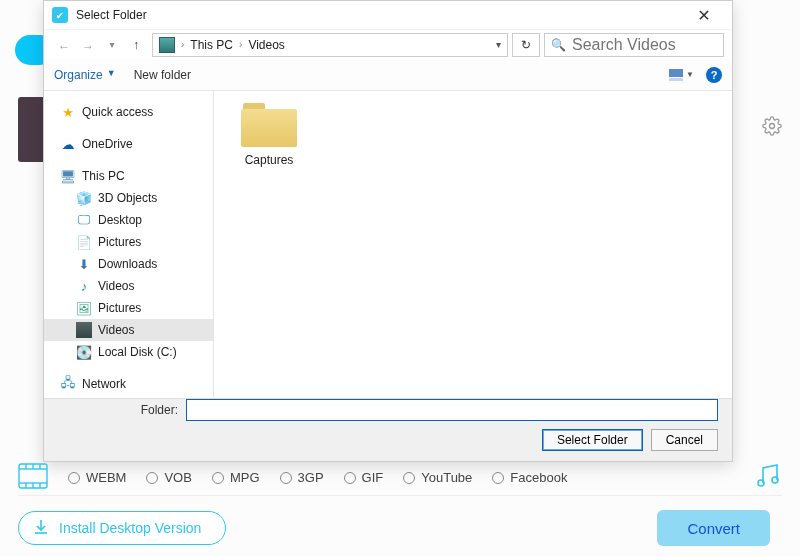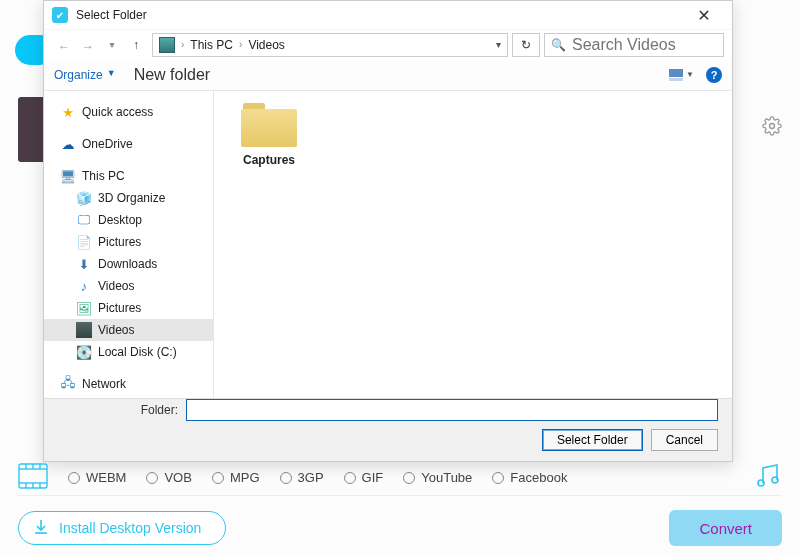--- a/index.html
+++ b/index.html
@@ -25,21 +25,21 @@
 .bc-sep { color:#888; font-size:10px; padding:0 2px;}
 .bc-item { font-size:12px; color:#222; cursor:pointer;}
 .bc-drop { margin-left:auto; color:#555; cursor:pointer; font-size:10px;}
 .refresh-box { width:28px; height:24px; border:1px solid #ccc; display:flex; align-items:center; justify-content:center; cursor:pointer; color:#333;}
 .search-box { width: 180px; height:24px; border:1px solid #ccc; display:flex; align-items:center; padding:0 6px; gap:6px; margin-left:4px;}
 .search-box input { border:none; outline:none; font-size:16px; width:100%; color:#555;}
 .search-box .mag { color:#888; }
 
 .toolbar { height: 32px; border-bottom:1px solid #e6e6e6; background:#fdfdfd; display:flex; align-items:center; padding:0 10px; gap:18px; position:relative;}
 .toolbar .org { color:#1a66b8; font-size:12px; display:flex; align-items:flex-start; gap:4px; cursor:pointer;}
-.toolbar .newf { font-size:16px; color:#333; cursor:pointer;}
+.toolbar .newf { font-size:12px; color:#333; cursor:pointer;}
 .toolbar .right { position:absolute; right:10px; display:flex; align-items:center; gap:12px;}
 .view-btn { display:flex; align-items:center; gap:2px; color:#333; cursor:pointer;}
 .help-btn { width:16px; height:16px; border-radius:50%; background:#0b69c7; color:#fff; display:flex; align-items:center; justify-content:center; font-size:11px; font-weight:bold; cursor:pointer;}
 
 .body { flex:1; display:flex; min-height:0;}
 .tree { width:170px; border-right:1px solid #e6e6e6; padding: 10px 0; overflow:hidden;}
 .tree .item { display:flex; align-items:center; gap:6px; padding: 3px 8px 3px 16px; font-size:12px; color:#222; cursor:pointer; white-space:nowrap;}
 .tree .sub { padding-left: 32px; }
 .tree .item.selected { background:#e6e6e6;}
 .tree .spacer { height: 10px; }
@@ -51,44 +51,44 @@
 .ico-desk{ color:#1e86e6;}
 .ico-doc{ color:#6a6a6a;}
 .ico-down{ color:#3a77b4;}
 .ico-music{ color:#1e86e6;}
 .ico-pic{ color:#22a277;}
 .ico-vid{ background:linear-gradient(#566,#344);}
 .ico-disk{ color:#9a9a9a;}
 .ico-net{ color:#2a8ac8;}
 
 .content { flex:1; padding: 12px 18px; display:flex; align-items:flex-start; gap: 28px;}
-.folder { width:74px; text-align:center; cursor:pointer;font-weight:bold;}
+.folder { width:74px; text-align:center; cursor:pointer;}
 .folder .foldershape { width:56px; height:44px; margin:0 auto 6px; position:relative;}
 .folder .foldershape::before{ content:""; position:absolute; left:2px; top:0; width:22px; height:10px; background:#e6c96f; border-radius:2px 2px 0 0;}
 .folder .foldershape::after{ content:""; position:absolute; left:0; top:6px; width:56px; height:38px; background:linear-gradient(#f3dd90,#e7c768); border-radius:2px;}
 .folder .lbl { font-size:12px; color:#222; line-height:1.2;}
 
 .footer { background:#f0f0f0; border-top:1px solid #ddd; padding: 0 14px 10px; }
 .footer .row1 { display:flex; align-items:center; gap:8px; margin-bottom:8px;}
 .footer .row1 label { font-size:12px; color:#333; min-width:120px; text-align:right;}
 .footer .row1 input { flex:1; height:22px; border:1px solid #0c63b6; padding: 0 4px; font-size:12px; outline:none;}
 .footer .row2 { display:flex; justify-content:flex-end; gap:8px;}
 .win-btn { height:22px; padding: 0 14px; border:1px solid #aaa; background:#f8f8f8; font-size:12px; cursor:pointer;}
 .win-btn.primary { border:1px solid #0c63b6; box-shadow: inset 0 0 0 1px #6aa9e4;}
 
 
 .format-row { position:absolute; left:18px; right:18px; top:460px; height:36px; display:flex; align-items:center; gap: 20px; border-bottom:1px solid #eee;}
 .format-icon { color:#2fc6f0;}
 .radio { display:flex; align-items:center; gap:6px; font-size:13px; color:#444; cursor:pointer;}
 .radio .circ { width:12px; height:12px; border:1px solid #888; border-radius:50%;}
 .music-icon{ margin-left:auto; color:#2fc6f0;}
 
-.bottom-row { position:absolute; left:18px; right:18px; top:510px; display:flex; align-items:center;}
+.bottom-row { position:absolute; left:18px; right:30px; top:510px; display:flex; align-items:center;}
 .install-btn { height:34px; padding: 0 24px 0 14px; border:1px solid #2fc6f0; color:#2fc6f0; border-radius:18px; display:flex; align-items:center; gap:10px; font-size:14px; cursor:pointer; background:#fff;}
-.convert-btn { margin-left:auto; height:36px; padding:0 30px; border:none; border-radius:6px; background:#8fd9f4; color:#a21caf; font-size:15px; cursor:pointer;}
+.convert-btn { margin-left:auto; height:36px; padding:0 30px; border:none; border-radius:6px; background:#8fd9f4; color:#1d4ed8; font-size:15px; cursor:pointer;}
 </style>
 </head>
 <body>
 
 <div class="bg-pill"></div>
 <div class="bg-thumb"></div>
 <div class="settings-icon">
   <svg width="20" height="20" viewBox="0 0 24 24" fill="none" stroke="currentColor" stroke-width="1.6">
       <circle cx="12" cy="12" r="3"></circle>
       <path d="M19.4 15a1.7 1.7 0 0 0 .34 1.87l.06.06a2 2 0 1 1-2.83 2.83l-.06-.06a1.7 1.7 0 0 0-1.87-.34 1.7 1.7 0 0 0-1 1.56V21a2 2 0 0 1-4 0v-.09a1.7 1.7 0 0 0-1-1.56 1.7 1.7 0 0 0-1.87.34l-.06.06a2 2 0 1 1-2.83-2.83l.06-.06a1.7 1.7 0 0 0 .34-1.87 1.7 1.7 0 0 0-1.56-1H3a2 2 0 0 1 0-4h.09a1.7 1.7 0 0 0 1.56-1 1.7 1.7 0 0 0-.34-1.87l-.06-.06a2 2 0 1 1 2.83-2.83l.06.06a1.7 1.7 0 0 0 1.87.34H9a1.7 1.7 0 0 0 1-1.56V3a2 2 0 0 1 4 0v.09a1.7 1.7 0 0 0 1 1.56 1.7 1.7 0 0 0 1.87-.34l.06-.06a2 2 0 1 1 2.83 2.83l-.06.06a1.7 1.7 0 0 0-.34 1.87V9a1.7 1.7 0 0 0 1.56 1H21a2 2 0 0 1 0 4h-.09a1.7 1.7 0 0 0-1.56 1z"></path>
@@ -151,21 +151,21 @@
           <span class="ico ico-cloud">☁</span>
           <span>OneDrive</span>
         </div>
       <div class="spacer"></div>
       <div class="item">
           <span class="ico ico-pc">🖥</span>
           <span>This PC</span>
         </div>
       <div class="item sub">
           <span class="ico ico-3d">🧊</span>
-          <span>3D Organize</span>
+          <span>3D Objects</span>
         </div>
       <div class="item sub">
           <span class="ico ico-desk">🖵</span>
           <span>Desktop</span>
         </div>
       <div class="item sub">
           <span class="ico ico-doc">📄</span>
           <span>Pictures</span>
         </div>
       <div class="item sub">

